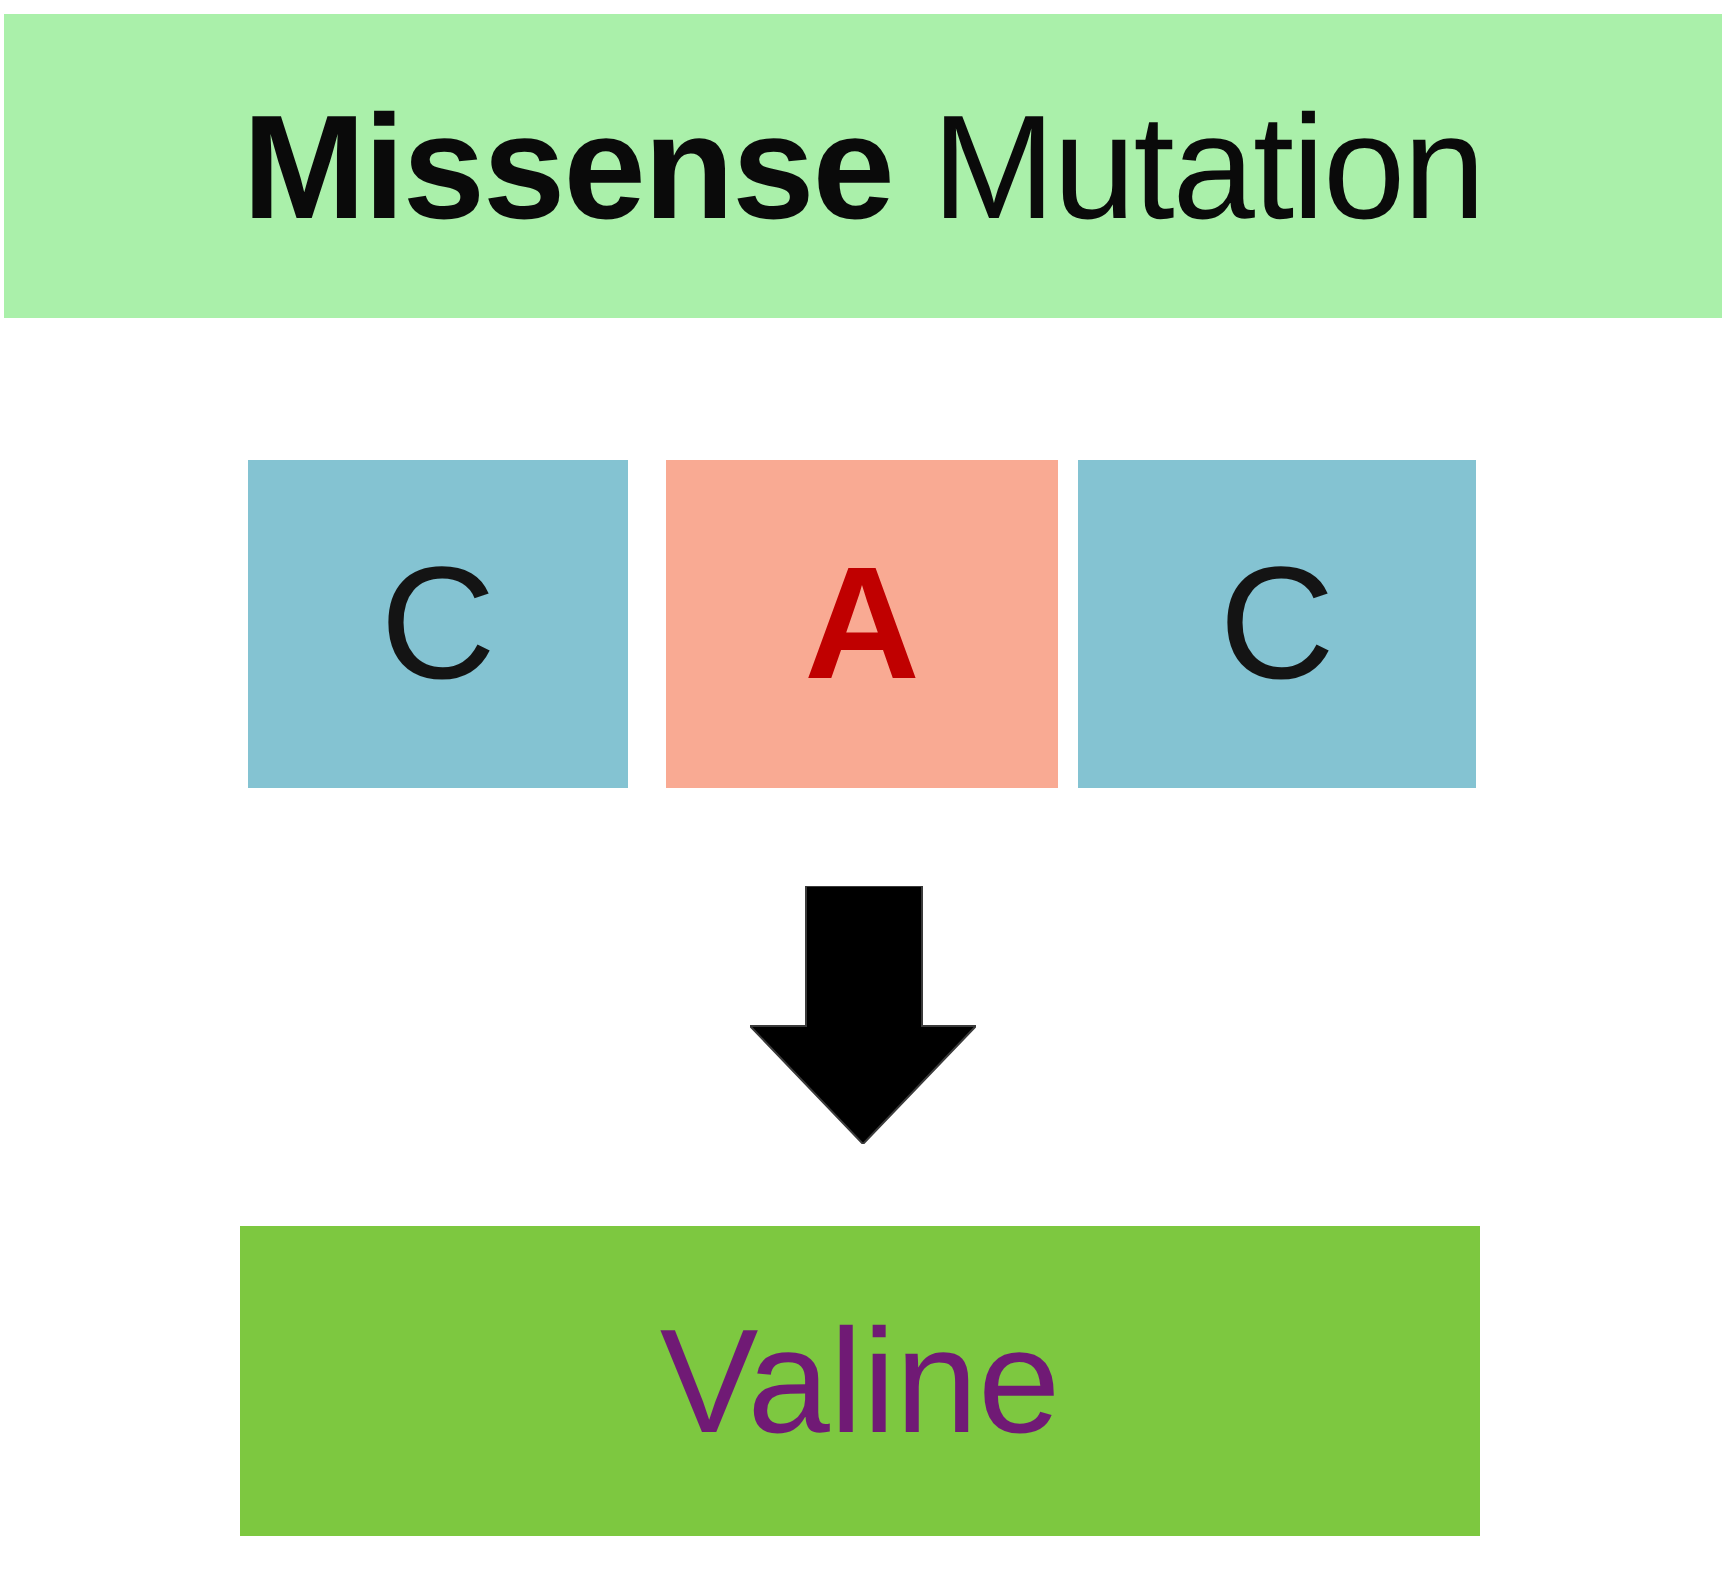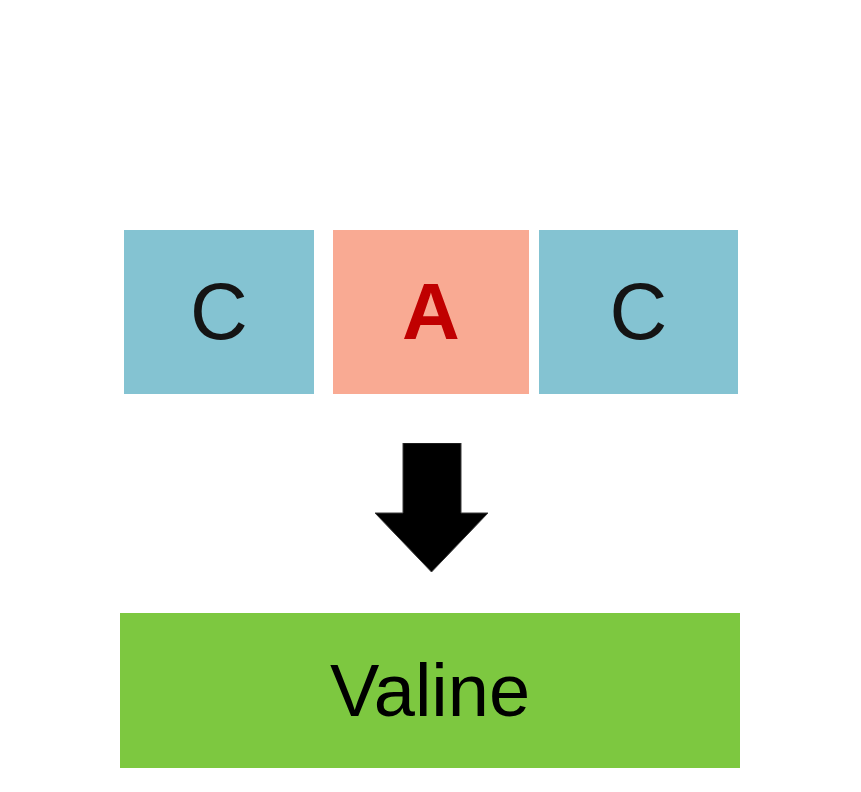--- a/index.html
+++ b/index.html
@@ -81,28 +81,31 @@
     top: 613px;
     width: 620px;
     height: 155px;
     background: #7dc840;
     display: flex;
     align-items: center;
     justify-content: center;
   }
   .result-box .result-label {
     font-size: 74px;
-    color: #000000;
+    color: #701a75;
   }
 </style>
 </head>
 <body>
 
 <div class="canvas">
 
+  <div class="title-box">
+    <div class="title-text"><span class="bold">Missense</span><span> Mutation</span></div>
+  </div>
 
   <div class="base-box base-1">
     <span class="letter">C</span>
   </div>
 
   <div class="base-box base-2 mutated">
     <span class="letter">A</span>
   </div>
 
   <div class="base-box base-3">

